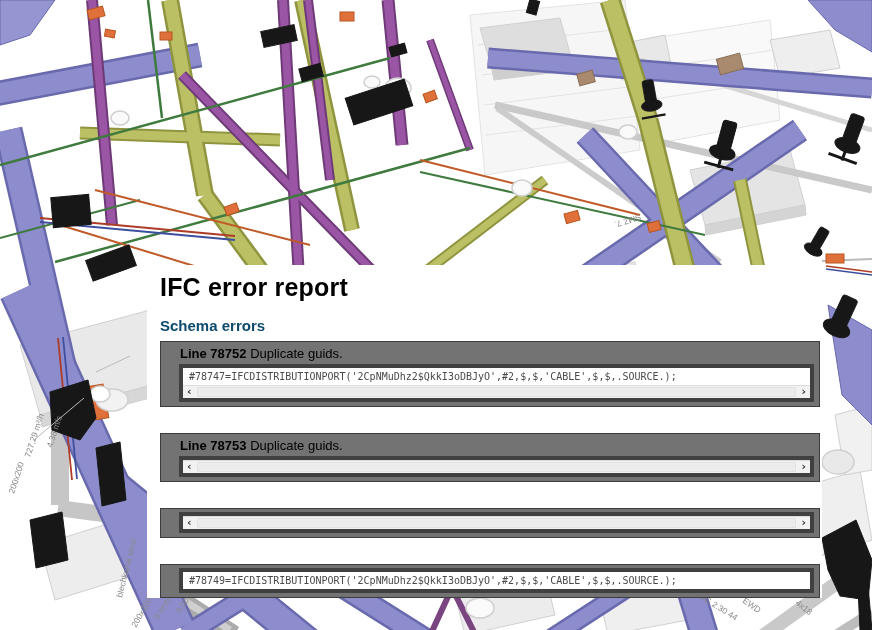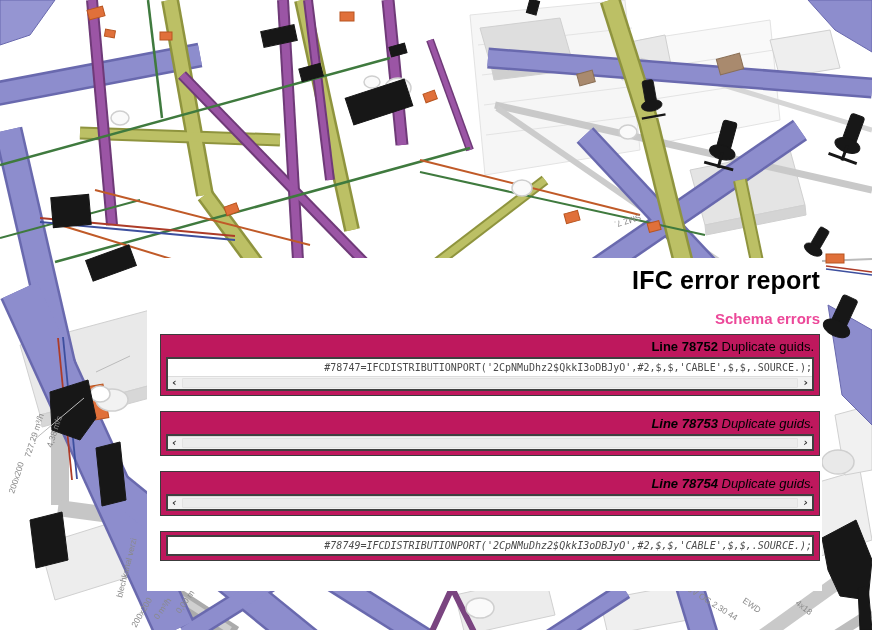--- a/index.html
+++ b/index.html
@@ -5,40 +5,40 @@
   html,body{margin:0;padding:0;background:#888;}
   #stage{
     position:relative;width:872px;height:630px;overflow:hidden;background:#ffffff;
     font-family:"Liberation Sans",sans-serif;
   }
   #scene{position:absolute;left:0;top:0;width:872px;height:630px;display:block;}
   .ann{font-family:"Liberation Sans",sans-serif;font-size:8.5px;fill:#8a8a8a;}
 
   
   #panel{
-    position:absolute;left:147px;top:258px;width:675px;height:333px;
-    background:#ffffff;box-sizing:border-box;padding:8px 2px 0 13px;overflow:hidden;text-align:right;
+    position:absolute;left:147px;top:265px;width:675px;height:333px;
+    background:#ffffff;box-sizing:border-box;padding:8px 2px 0 13px;overflow:hidden;
   }
   #panel h1{
     margin:0;font-size:25px;line-height:28px;font-weight:bold;color:#000;
     letter-spacing:0.2px;
   }
   #panel h2{
-    margin:16px 0 0 0;font-size:15px;line-height:17px;font-weight:bold;color:#ec4899;
+    margin:16px 0 0 0;font-size:15px;line-height:17px;font-weight:bold;color:#0c4a6e;
   }
   .error-box{
-    margin-top:7px;margin-bottom:8px;border:1px solid #3c3c3c;background:#be185d;
-    padding:3px 5px 4px 5px;
-  }
-  .error-box + .error-box{margin-top:15px;font-style:italic;}
+    margin-top:7px;margin-bottom:8px;border:1px solid #3c3c3c;background:#737373;
+    padding:3px 5px 4px 18px;
+  }
+  .error-box + .error-box{margin-top:26px;}
   .error-label{
     font-size:13px;line-height:16px;color:#000;margin:1px 0 2px 1px;white-space:nowrap;
   }
   .error-label b{font-weight:bold;}
-  .code-box{border:2px solid #404040;background:#ffffff;}
+  .code-box{border:4px solid #404040;background:#ffffff;}
   .code-line{
     font-family:"DejaVu Sans Mono","Liberation Mono",monospace;
     font-size:10px;line-height:15px;color:#4a4a4a;
     padding:1px 0 1px 6px;white-space:pre;overflow:hidden;
   }
   .h-scrollbar{
     height:12px;background:#f2f2f2;border-top:1px solid #dcdcdc;
     display:flex;align-items:center;justify-content:space-between;
     padding:0 4px;box-sizing:content-box;
   }
@@ -297,24 +297,20 @@
       <div class="code-box">
         <div class="h-scrollbar">
           <span class="sb-arrow">‹</span>
           <span class="sb-thumb"></span>
           <span class="sb-arrow">›</span>
         </div>
       </div>
     </div>
 
     <div class="error-box">
-      <div class="error-label">
-        <b>Line 78754</b>
-        <span>Duplicate guids.</span>
-      </div>
       <div class="code-box">
         <div class="h-scrollbar">
           <span class="sb-arrow">‹</span>
           <span class="sb-thumb"></span>
           <span class="sb-arrow">›</span>
         </div>
       </div>
     </div>
 
     <div class="error-box">

